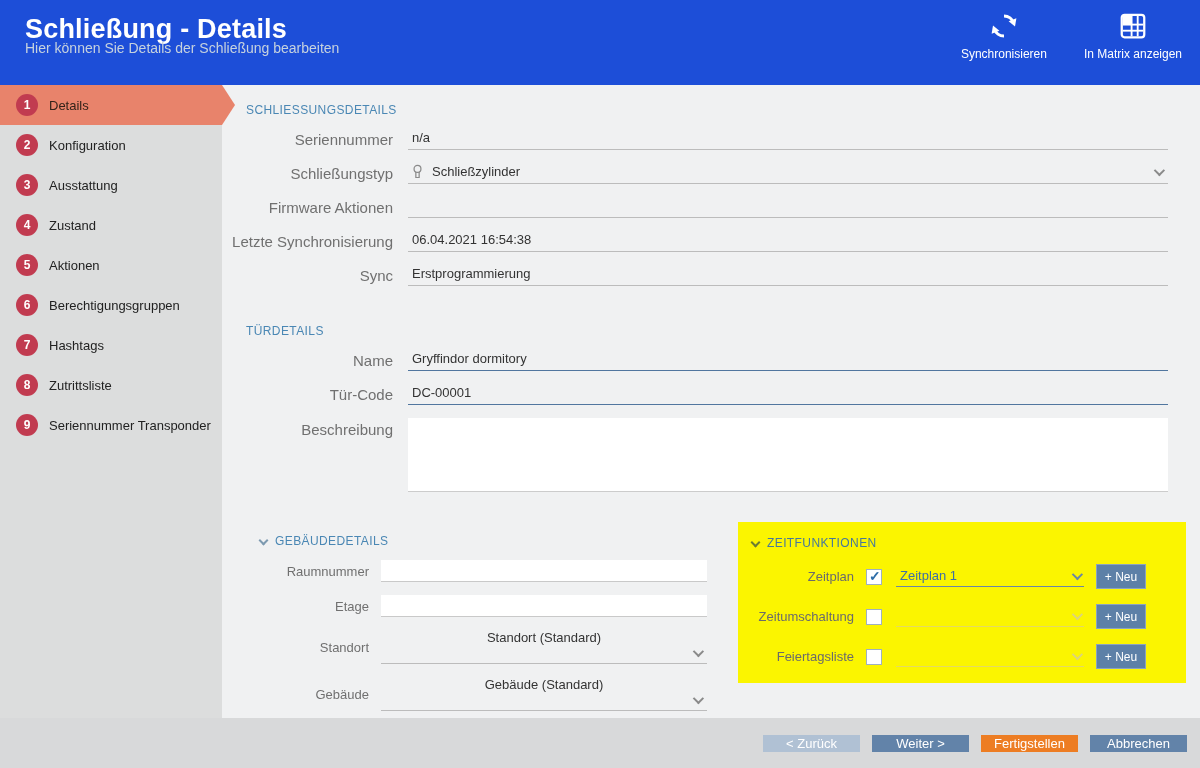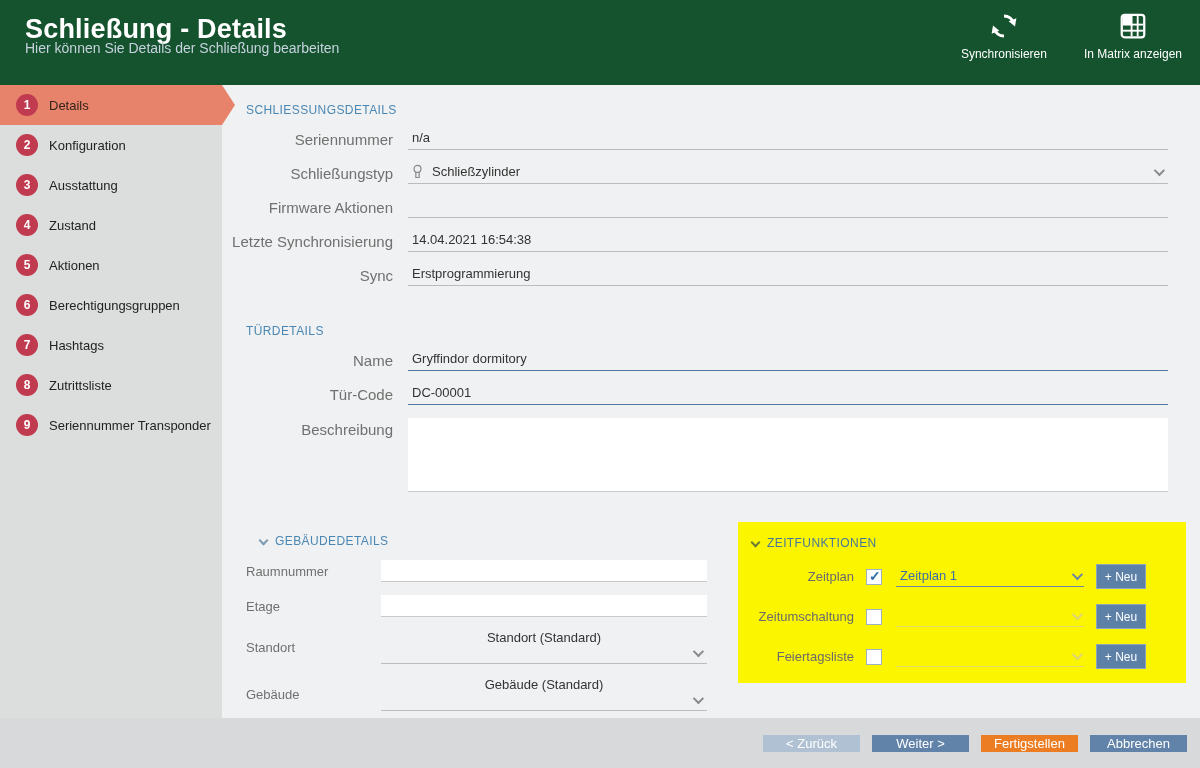--- a/index.html
+++ b/index.html
@@ -2,21 +2,21 @@
 <html><head>
 <meta charset="utf-8">
 <style>
   * { margin:0; padding:0; box-sizing:border-box; }
   html,body { width:1200px; height:768px; }
   body { font-family:"Liberation Sans", sans-serif; background:#f0f1f2; position:relative; overflow:hidden; }
 
   .app { position:absolute; inset:0; width:1200px; height:768px; }
 
   
-  .header { position:absolute; top:0; left:0; width:1200px; height:85px; background:#14532d; color:#fff; }
+  .header { position:absolute; top:0; left:0; width:1200px; height:85px; background:#1d4ed8; color:#fff; }
   .header-title { position:absolute; left:25px; top:14px; font-size:27px; font-weight:600; letter-spacing:.2px; }
   .header-sub { position:absolute; left:25px; top:40px; font-size:14px; color:#c6d2de; }
   .header-actions { position:absolute; right:18px; top:8px; display:flex; gap:34px; }
   .header-action { display:flex; flex-direction:column; align-items:center; cursor:pointer; min-width:92px; }
   .header-action .ic { height:36px; display:flex; align-items:center; justify-content:center; }
   .header-action .lbl { font-size:12px; color:#fff; margin-top:3px; white-space:nowrap; }
 
   
   .sidebar { position:absolute; top:85px; left:0; width:222px; bottom:0; background:#dcdddd; }
   .side-item { height:40px; display:flex; align-items:center; padding-left:16px; position:relative; cursor:pointer; }
@@ -40,21 +40,21 @@
 
   .textarea-row { align-items:flex-start; }
   .textarea-row .flabel { padding-top:3px; }
   .beschreibung { flex:1; height:74px; background:#fff; border:none; border-bottom:1px solid #cccccc; resize:none; font-family:"Liberation Sans",sans-serif; font-size:13px; padding:4px 6px; outline:none; }
 
   
   .bottom-cols { display:flex; margin:30px 14px 0 24px; align-items:flex-start; }
   .geb-col { width:470px; flex:0 0 470px; }
   .geb-col .sec-title { margin-left:14px; margin-top:12px; }
   .geb-row { display:flex; align-items:center; margin:0 0 13px 0; }
-  .geb-row .flabel { width:135px; flex:0 0 135px; color:#707070; font-size:13px; padding-right:12px; }
+  .geb-row .flabel { width:135px; flex:0 0 135px; text-align:right; color:#707070; font-size:13px; padding-right:12px; }
   .input-box { flex:1; height:22px; background:#fff; border:none; border-bottom:1px solid #c9c9c9; font-family:"Liberation Sans",sans-serif; font-size:13px; padding:0 6px; outline:none; max-width:326px; }
   .geb-row .field { max-width:326px;flex-direction:column; }
 
   .collapse-chev { width:7px; height:7px; border-right:2px solid #7d9ab0; border-bottom:2px solid #7d9ab0; transform:rotate(45deg); display:inline-block; margin-bottom:2px; }
 
   
   .tf-panel { margin-left:22px; width:472px; background:#fbf500; padding:10px 14px 10px 10px; }
   .tf-panel .sec-title { color:#47789c; margin:4px 0 14px 4px; }
   .tf-panel .collapse-chev { border-color:#6a7c32; }
   .tf-row { display:flex; align-items:center; margin-bottom:15px; }
@@ -178,21 +178,21 @@
     <div class="form-row">
       <div class="flabel">Firmware Aktionen</div>
       <div class="field">
         <span></span>
       </div>
     </div>
 
     <div class="form-row">
       <div class="flabel">Letzte Synchronisierung</div>
       <div class="field">
-        <span>14.04.2021 16:54:38</span>
+        <span>06.04.2021 16:54:38</span>
       </div>
     </div>
 
     <div class="form-row">
       <div class="flabel">Sync</div>
       <div class="field">
         <span>Erstprogrammierung</span>
       </div>
     </div>
 

